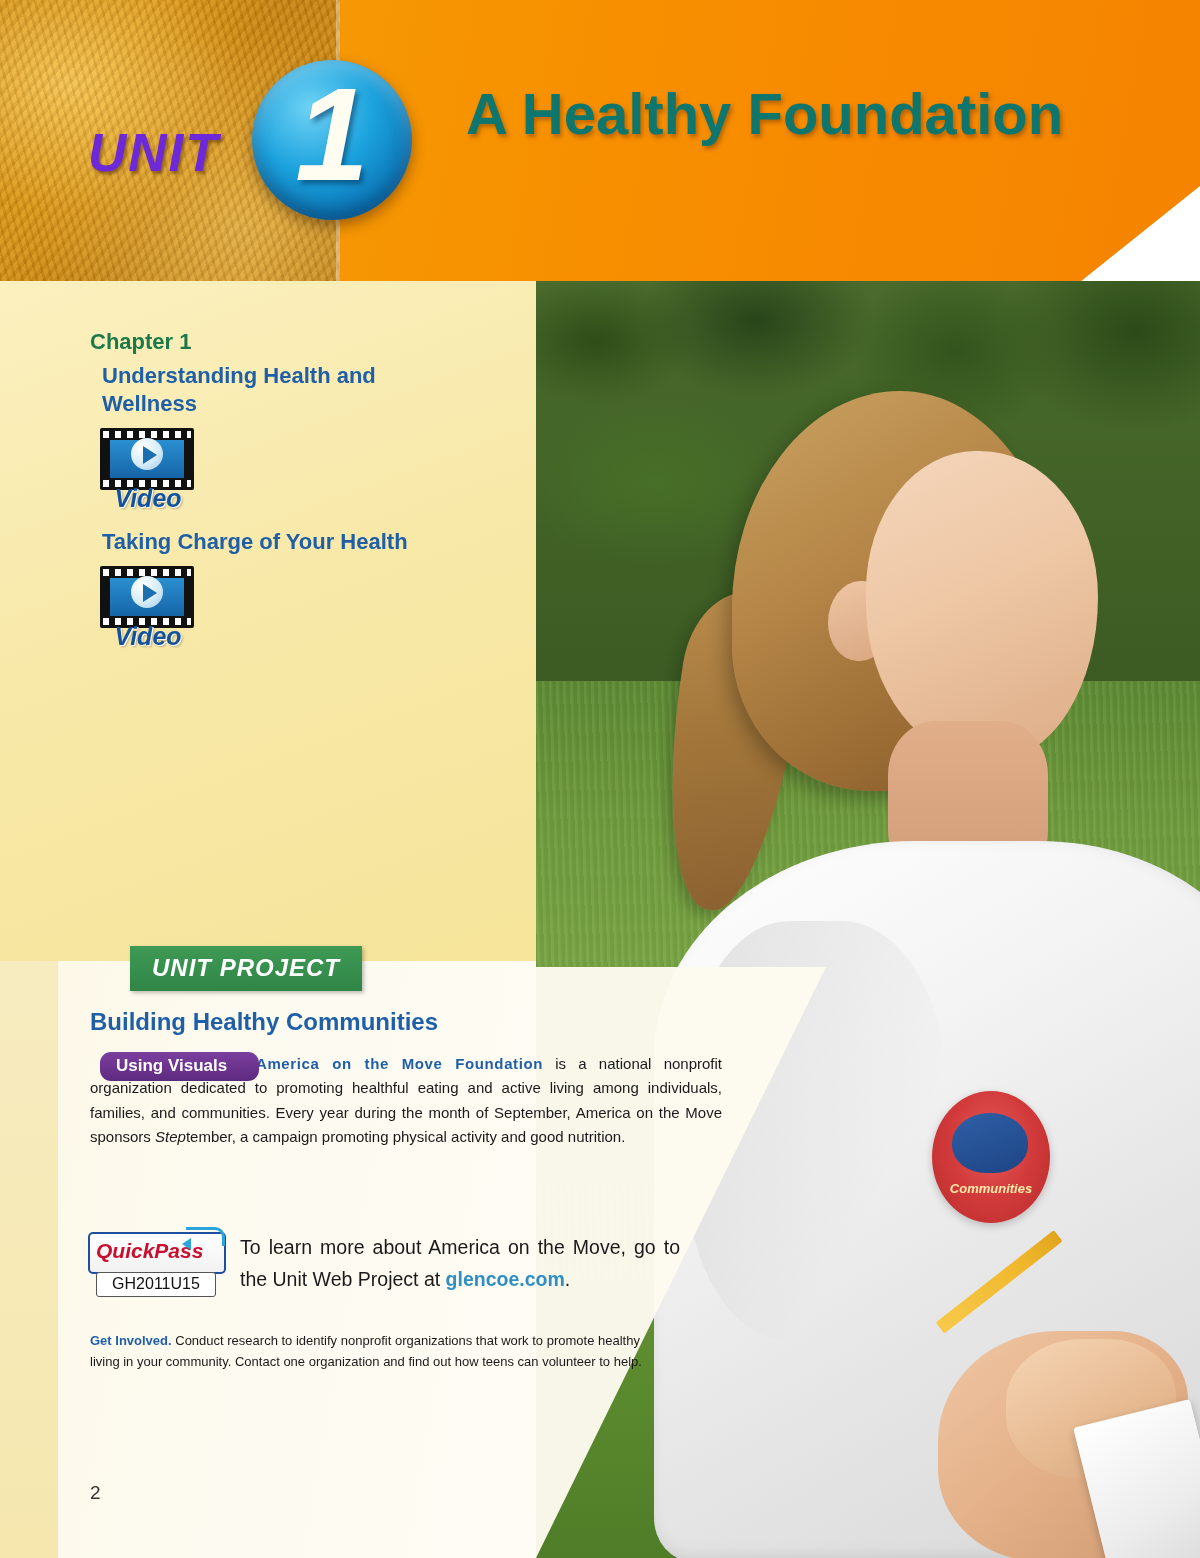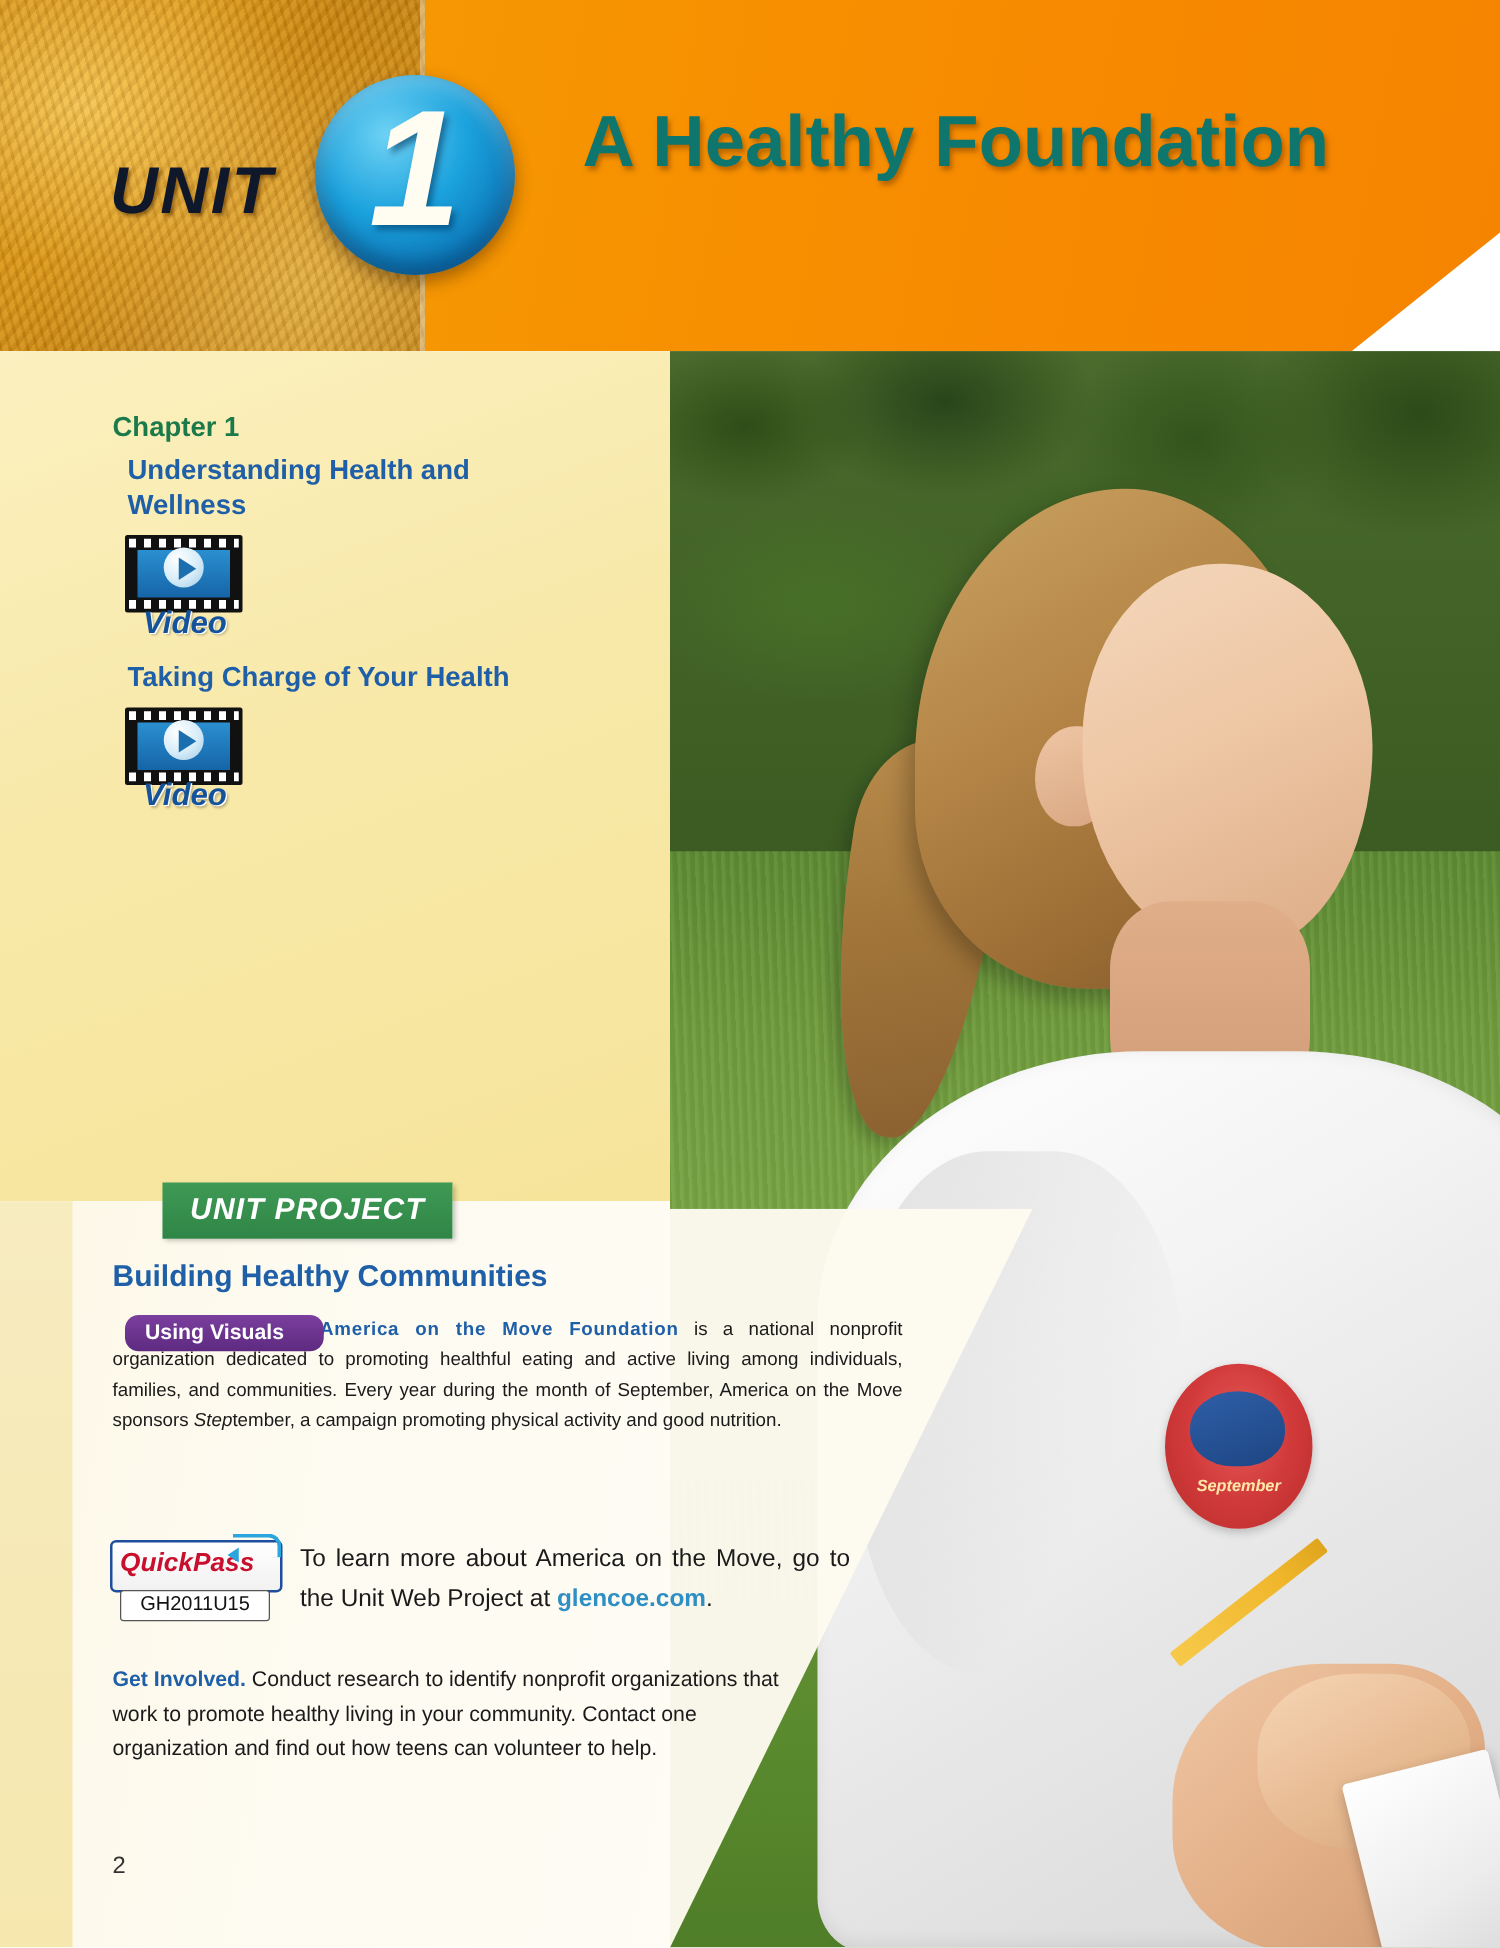--- a/index.html
+++ b/index.html
@@ -63,21 +63,21 @@
     border-bottom: 96px solid #ffffff;
   }
 
   .unit-word {
     position: absolute;
     left: 88px; top: 122px;
     font-size: 53px;
     font-weight: bold;
     font-style: italic;
     letter-spacing: 2px;
-    color: #0f172a;
+    color: #6d28d9;
     text-shadow: 2px 3px 3px rgba(90,50,0,0.55);
     font-family: "Liberation Sans", sans-serif;
   }
   .unit-circle {
     position: absolute;
     left: 252px; top: 60px;
     width: 160px; height: 160px;
     border-radius: 50%;
     background: radial-gradient(circle at 36% 30%, #6fd2f5 0%, #1ba2dd 42%, #0b73b5 78%, #06568f 100%);
     box-shadow: 0 6px 14px rgba(60,30,0,0.45), inset 0 -8px 18px rgba(0,40,80,0.5), inset 0 8px 16px rgba(190,240,255,0.45);
@@ -479,21 +479,21 @@
   }
   .link {
     color: #2f8fc4;
     font-weight: bold;
   }
 
   .get-involved {
     position: absolute;
     left: 90px; top: 1330px;
     width: 560px;
-    font-size: 17px;
+    font-size: 13px;
     line-height: 1.62;
     color: #1a1a1a;
     font-family: "Liberation Sans", sans-serif;
   }
   .get-involved .gi-head {
     color: #1f5fa8;
     font-weight: bold;
   }
 
   .page-number {
@@ -557,21 +557,21 @@
 
     <div class="girl-pony"></div>
     <div class="girl-hair"></div>
     <div class="girl-ear"></div>
     <div class="girl-face"></div>
     <div class="girl-neck"></div>
     <div class="girl-shirt"></div>
     <div class="girl-shoulder-shadow"></div>
     <div class="shirt-logo"></div>
     <div class="shirt-logo-inner"></div>
-    <div class="shirt-logo-text">September</div>
+    <div class="shirt-logo-text">Communities</div>
     <div class="girl-arm"></div>
     <div class="pencil"></div>
     <div class="girl-hand"></div>
     <div class="notebook"></div>
 
     <div class="photo-diagonal"></div>
   </div>
 
   <div class="lower-area"></div>
   <div class="lower-left-strip"></div>

